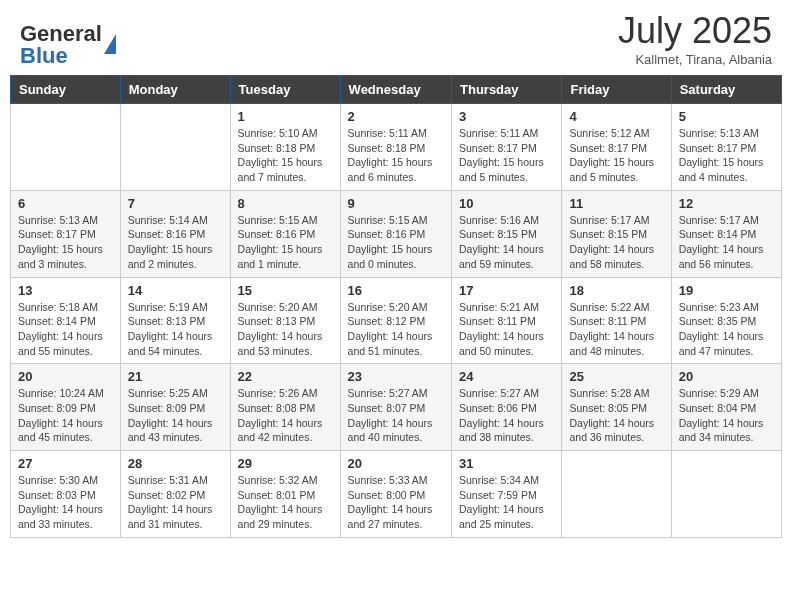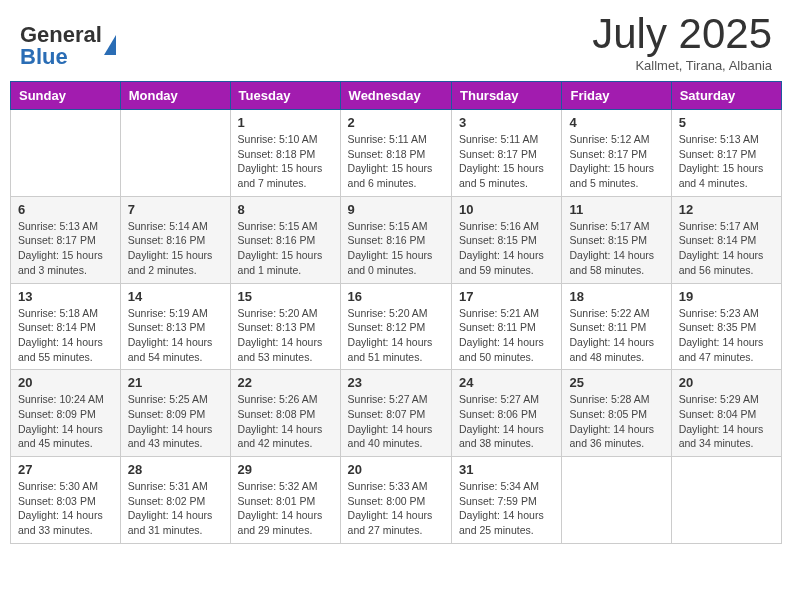--- a/index.html
+++ b/index.html
@@ -6,21 +6,21 @@
     body {
       font-family: Arial, sans-serif;
       background: #fff;
       width: 792px;
       min-height: 612px;
       padding: 10px;
     }
     .header-area {
       display: flex;
       justify-content: space-between;
-      align-items: center;
+      align-items: flex-end;
       margin-bottom: 8px;
       padding: 0 10px;
     }
     .logo {
       display: flex;
       align-items: center;
       margin-top: 8px;
     }
     .logo-text {
       font-size: 22px;
@@ -32,35 +32,35 @@
     .logo-icon {
       width: 0;
       height: 0;
       border-left: 12px solid transparent;
       border-bottom: 20px solid #2a6db5;
       margin-left: 2px;
       margin-bottom: 2px;
     }
     .title-area { text-align: right; }
     .month-title {
-      font-size: 42px;
+      font-size: 36px;
       color: #333;
       font-weight: normal;
     }
     .location-title {
       font-size: 13px;
       color: #555;
     }
     .calendar {
       width: 100%;
       border-collapse: collapse;
       border: 1px solid #ccc;
     }
     .calendar th {
-      background-color: #a21caf;
+      background-color: #404040;
       color: white;
       text-align: left;
       padding: 6px 8px;
       font-size: 13px;
       font-weight: bold;
       border: 1px solid #1e5a9e;
     }
     .calendar td {
       border: 1px solid #ccc;
       vertical-align: top;

